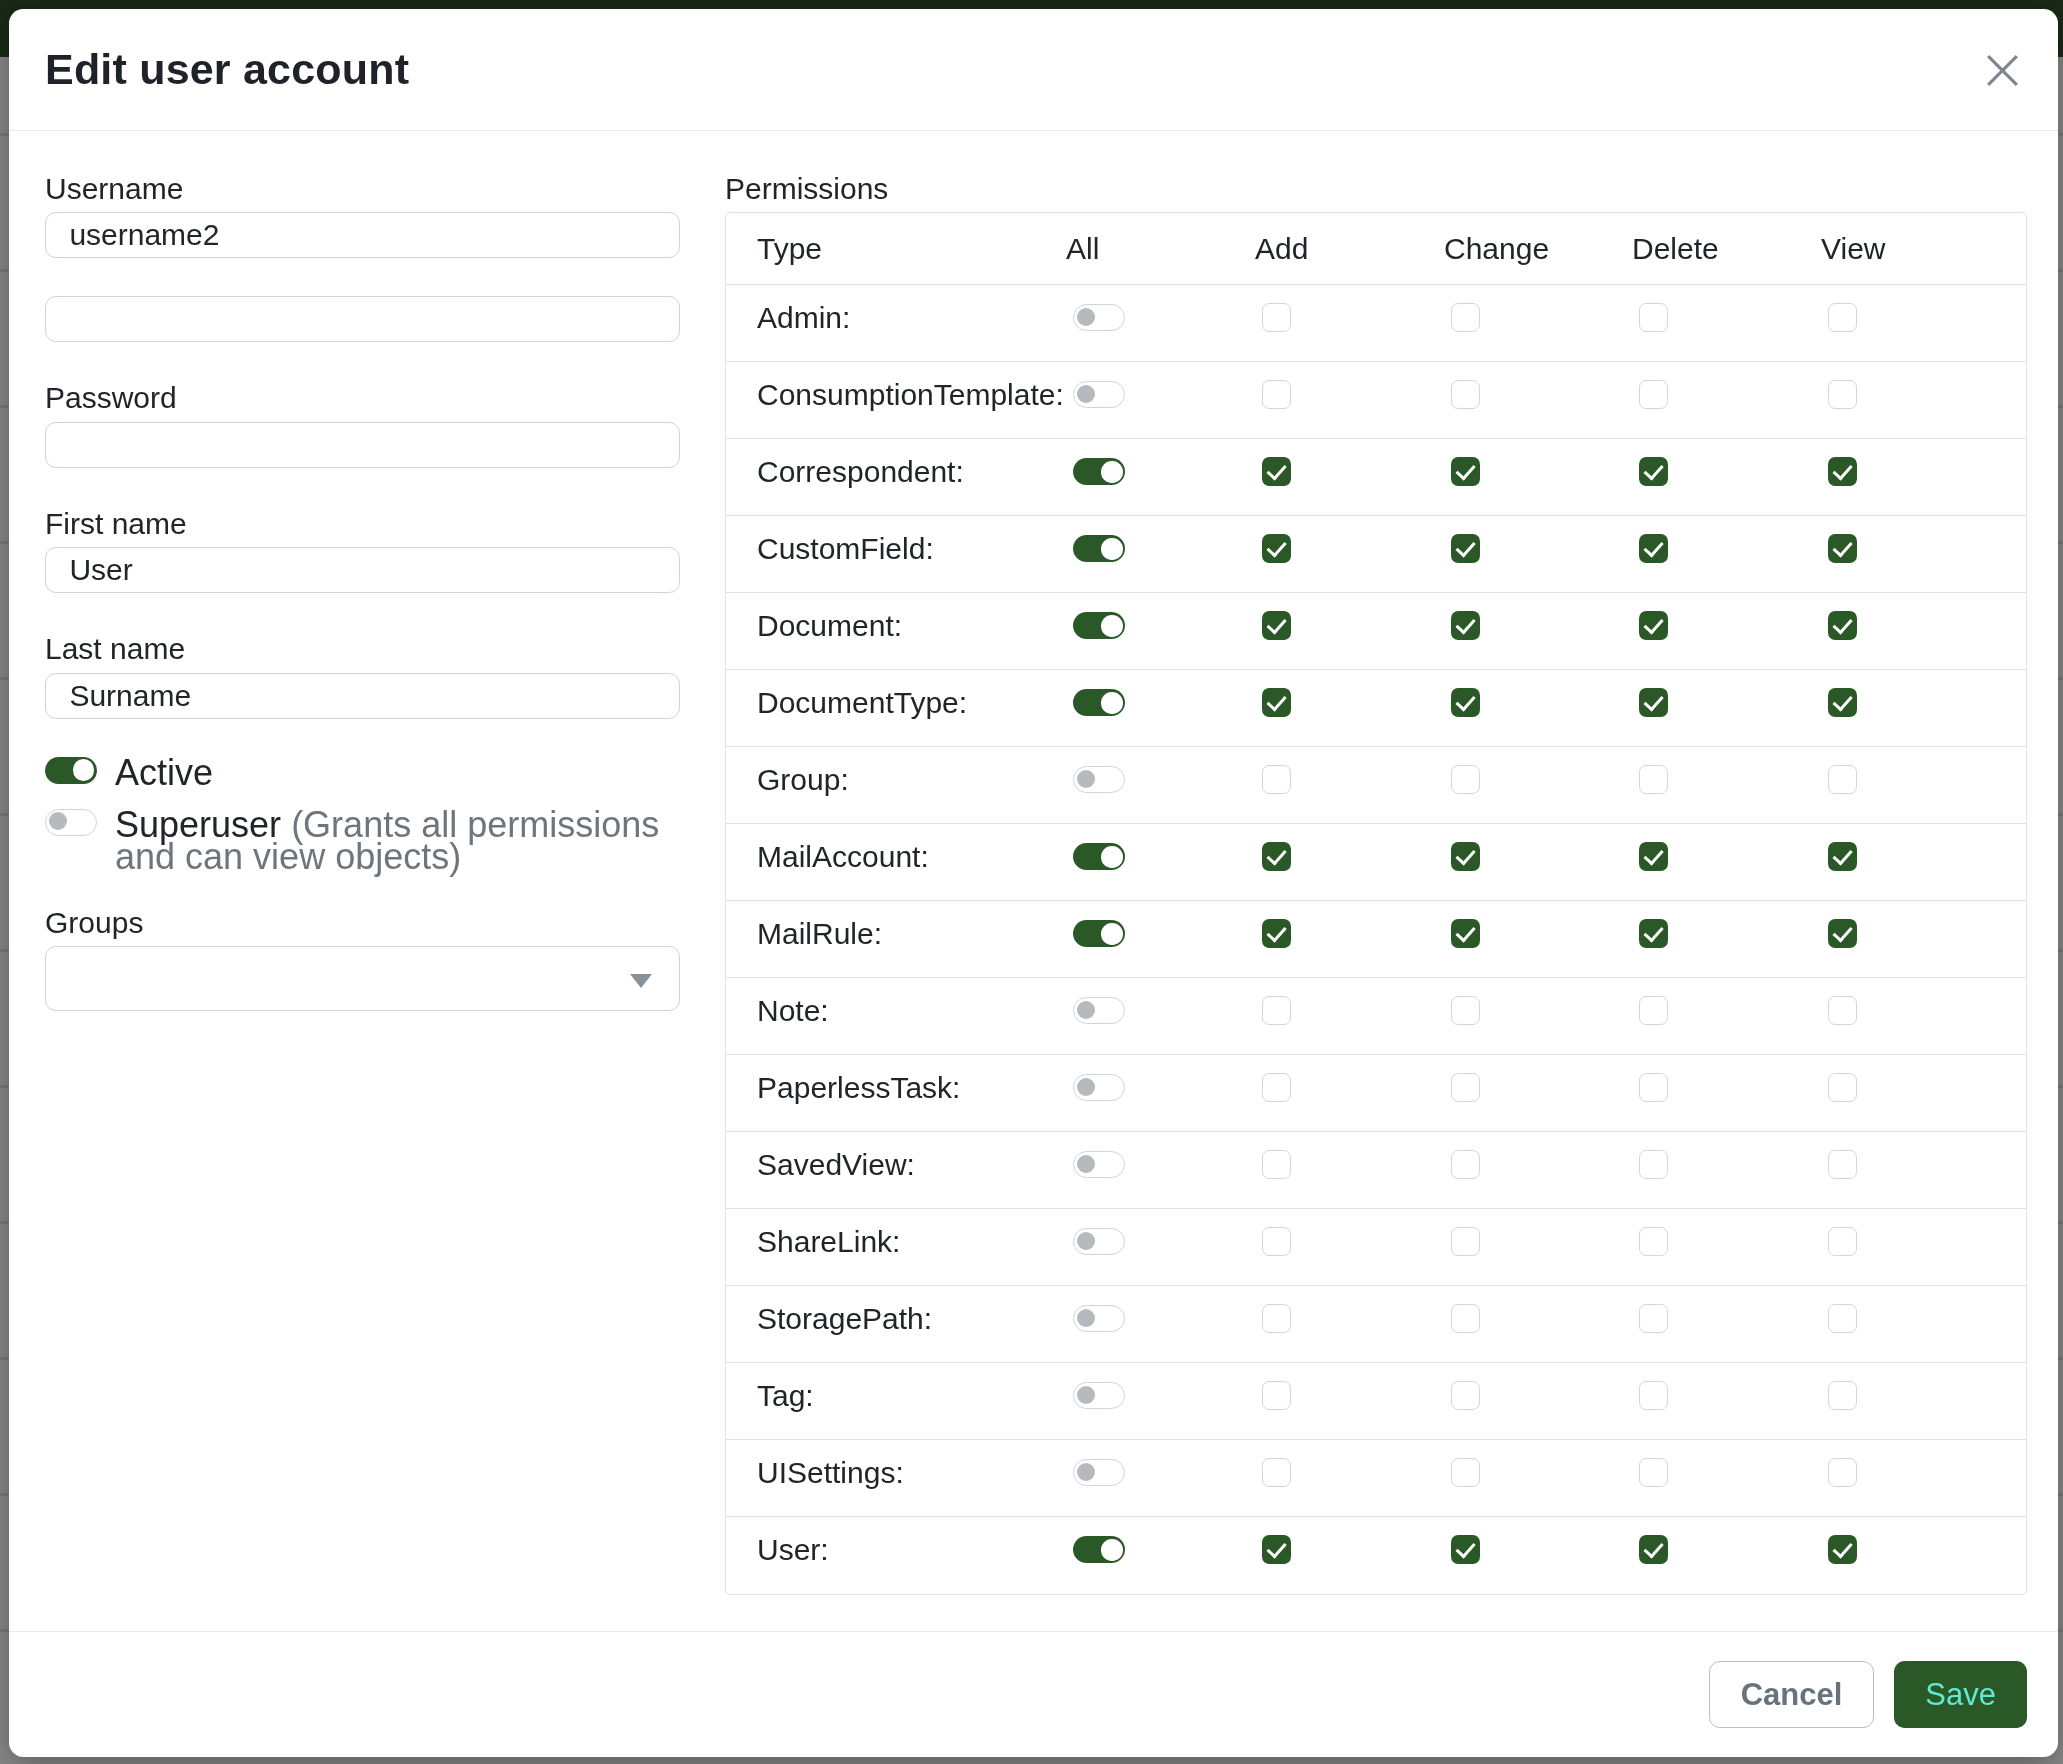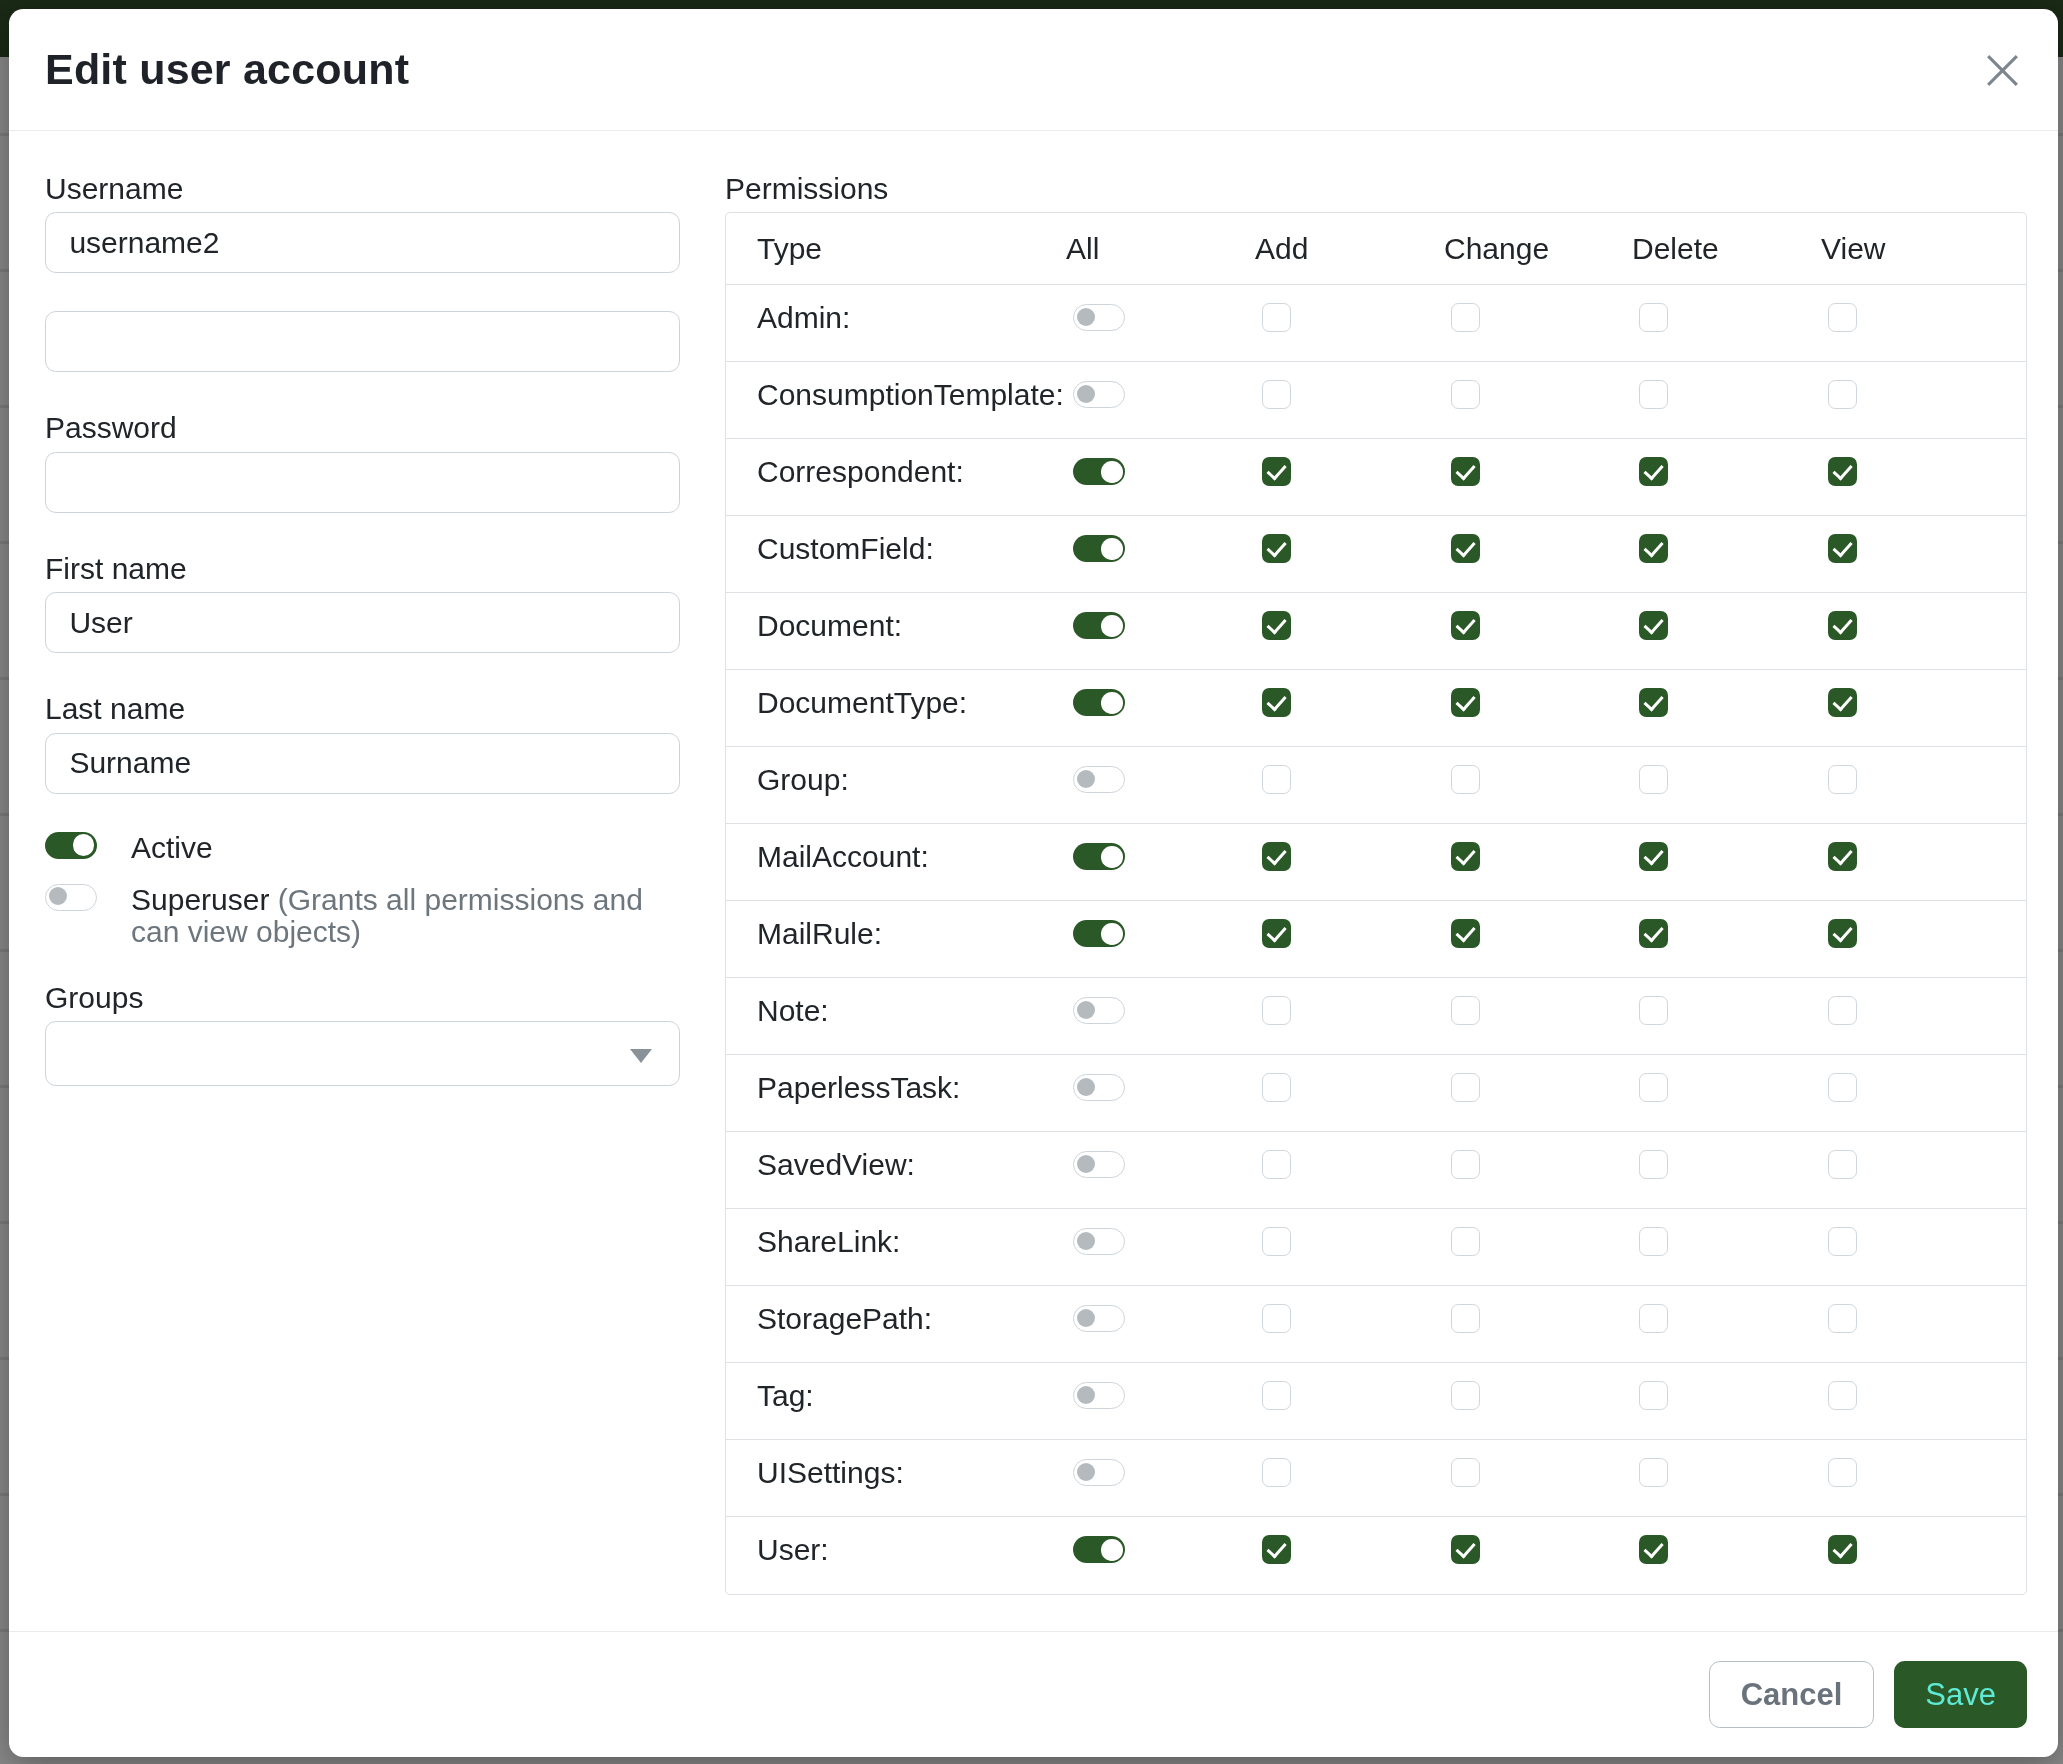--- a/index.html
+++ b/index.html
@@ -23,26 +23,26 @@
   .m-title  { font-size:43px; font-weight:600; color:#1f2329; letter-spacing:0.2px; }
   .m-close  { position:absolute; right:34px; top:40px; width:43px; height:43px;
               background:none; border:none; cursor:pointer; }
 
   .m-body { flex:1; display:flex; padding:40px 31px 0 36px; }
 
   
   .left-col { width:635px; flex:none; }
   .fgroup   { margin-bottom:38px; }
   .flabel   { font-size:30px; line-height:36px; color:#212529; margin-bottom:5.4px; }
-  .fctl     { width:100%; height:61px; border:1.8px solid #ccd3da; border-radius:10.8px;
+  .fctl     { width:100%; height:46px; border:1.8px solid #ccd3da; border-radius:10.8px;
               padding:0 23.4px; font-size:30px; color:#212529; outline:none;
               font-family:"Liberation Sans", sans-serif; background:#fff; }
 
   .trow  { display:flex; align-items:flex-start; margin-bottom:20px; }
-  .tlabel{ font-size:30px; line-height:32px; font-weight:500; color:#212529; margin-left:34px; }
+  .tlabel{ font-size:36px; line-height:32px; font-weight:500; color:#212529; margin-left:18px; }
   .thint { font-weight:400; color:#6d757d; }
 
   .toggle { width:52px; height:27px; border-radius:14.4px; position:relative;
             flex:none; display:inline-block; cursor:pointer; }
   .toggle.on  { background:#2b5827; }
   .toggle.on::after  { content:""; position:absolute; right:2.7px; top:2.7px; width:21.6px;
                        height:21.6px; border-radius:50%; background:#ffffff; }
   .toggle.off { background:#ffffff; border:1.8px solid #ced4da; }
   .toggle.off::after { content:""; position:absolute; left:2.7px; top:2.7px; width:18px;
                        height:18px; border-radius:50%; background:#b5babf; }

